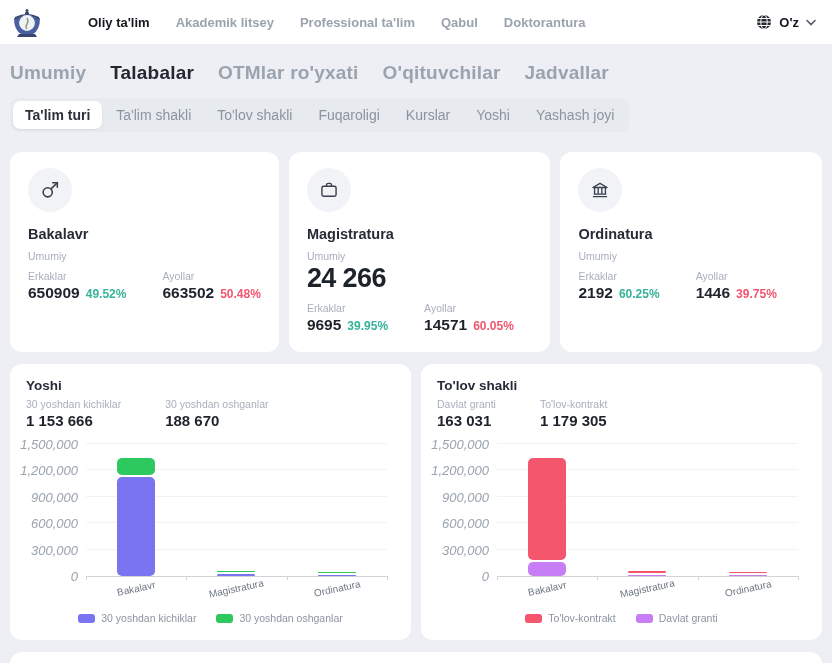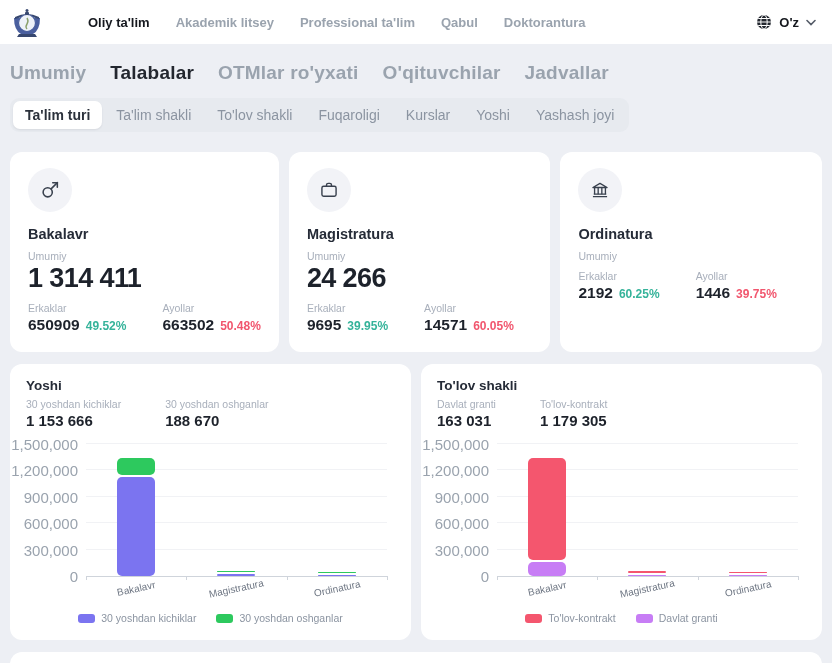--- a/index.html
+++ b/index.html
@@ -52,21 +52,21 @@
   .chartsrow{ display:grid; grid-template-columns:1fr 1fr; gap:10px; margin:0 10px; }
   .chart-card{ background:#fff; border-radius:12px; padding:14px 16px 16px; }
   .chart-title{ font-size:13.5px; font-weight:700; }
   .chart-stats{ display:flex; gap:44px; margin-top:2px; }
   .chart-stats .muted{ margin-top:3px; }
   .chart-stat-val{ font-size:15px; font-weight:700; margin-top:2px; color:#1d222b;}
   .plot-wrap{ margin-top:16px; padding-left:60px; padding-right:8px; }
   .plot{ position:relative; height:132px; border-bottom:1px solid #cfd4db; }
   .gridline{ position:absolute; left:0; right:0; height:1px; background:#f1f2f5; }
   .ytick{ position:absolute; right:calc(100% + 8px); transform:translateY(-50%);
-    font-size:15px; color:#9aa3ae; white-space:nowrap; }
+    font-size:13px; color:#9aa3ae; white-space:nowrap;font-style:italic; }
   .slots{ position:absolute; inset:0; display:flex; }
   .slot{ flex:1; display:flex; flex-direction:column-reverse; align-items:center; }
   .slot-edge{ position:absolute; bottom:-4px; width:1px; height:4px; background:#cfd4db; }
   .seg{ width:38px; border-radius:5px; margin-top:2px; }
   .xlabels{ display:flex; margin-top:6px; }
   .xlabel{ flex:1; text-align:center; font-size:10px; color:#6f7784;
     transform:rotate(-12deg); transform-origin:center; }
   .legend{ display:flex; justify-content:center; gap:20px; margin-top:18px; }
   .legend-item{ display:flex; align-items:center; gap:6px; font-size:10.5px; color:#8b94a1; }
   .swatch{ width:17px; height:9px; border-radius:3px; }
@@ -141,21 +141,20 @@
     <div class="card">
       <div class="icon-circle">
         <svg width="22" height="22" viewBox="0 0 24 24" fill="none" stroke="#39414e" stroke-width="1.7" stroke-linecap="round">
           <circle cx="9.5" cy="14.5" r="5"></circle>
           <path d="M13.2 10.8 L20 4"></path>
           <path d="M15 4 h5 v5"></path>
         </svg>
       </div>
       <div class="card-title">Bakalavr</div>
       <div class="muted">Umumiy</div>
-      <div class="big">1 314 411</div>
       <div class="split">
         <div>
           <div class="muted">Erkaklar</div>
           <div class="valrow">
             <span class="val">650909</span>
             <span class="pct-male">49.52%</span>
           </div>
         </div>
         <div>
           <div class="muted">Ayollar</div>

